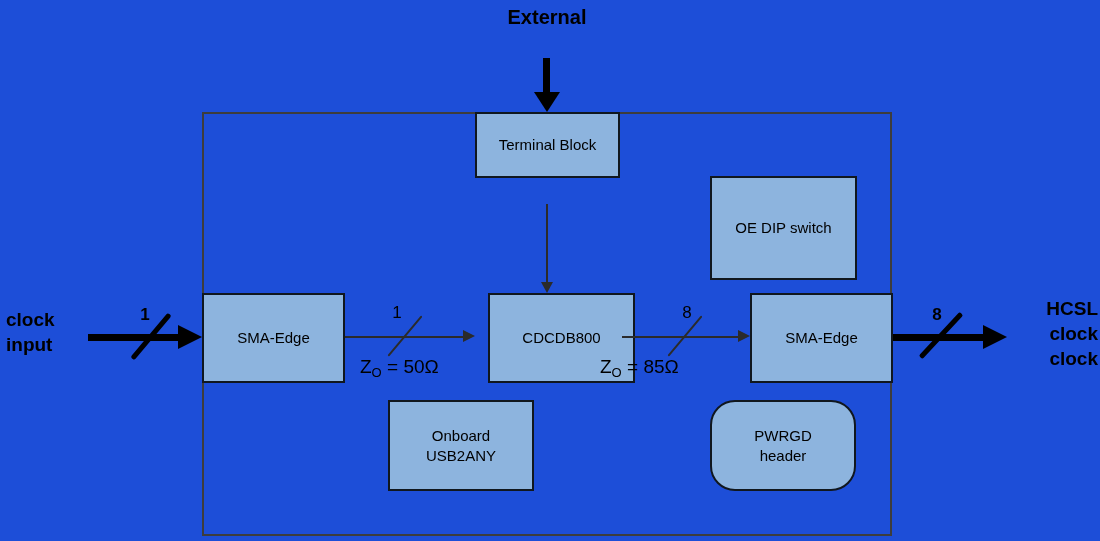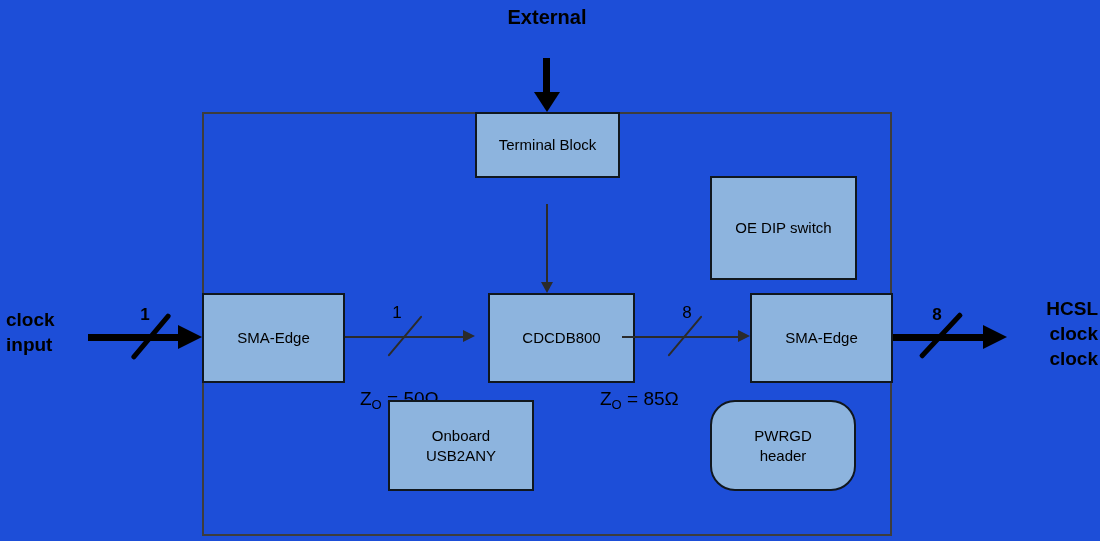--- a/index.html
+++ b/index.html
@@ -29,21 +29,21 @@
     font-size:15px;line-height:20px;
     text-align:center;
   }
   
   .biglabel{font-weight:bold;font-size:20px;line-height:26px;}
   .midlabel{font-weight:bold;font-size:19px;line-height:25px;}
   
   .buslabel{font-size:17px;width:22px;text-align:center;}
   .buslabel.bold{font-weight:bold;}
   
-  .imp{font-size:19px;white-space:pre;margin-top:32px;}
+  .imp{font-size:19px;white-space:pre;}
   .imp sub{font-size:13px;vertical-align:-4px;}
   
   .shaft{background:#000;}
   .thinline{background:#2b2b2b;}
   .tri{width:0;height:0;}
   .tri.down-big{border-left:13px solid transparent;border-right:13px solid transparent;border-top:20px solid #000;}
   .tri.down-small{border-left:6px solid transparent;border-right:6px solid transparent;border-top:11px solid #2b2b2b;}
   .tri.right-big{border-top:12px solid transparent;border-bottom:12px solid transparent;border-left:24px solid #000;}
   .tri.right-small{border-top:6px solid transparent;border-bottom:6px solid transparent;border-left:12px solid #2b2b2b;}
   .slash{background:#000;border-radius:2px;transform:rotate(-50deg);transform-origin:center;}

